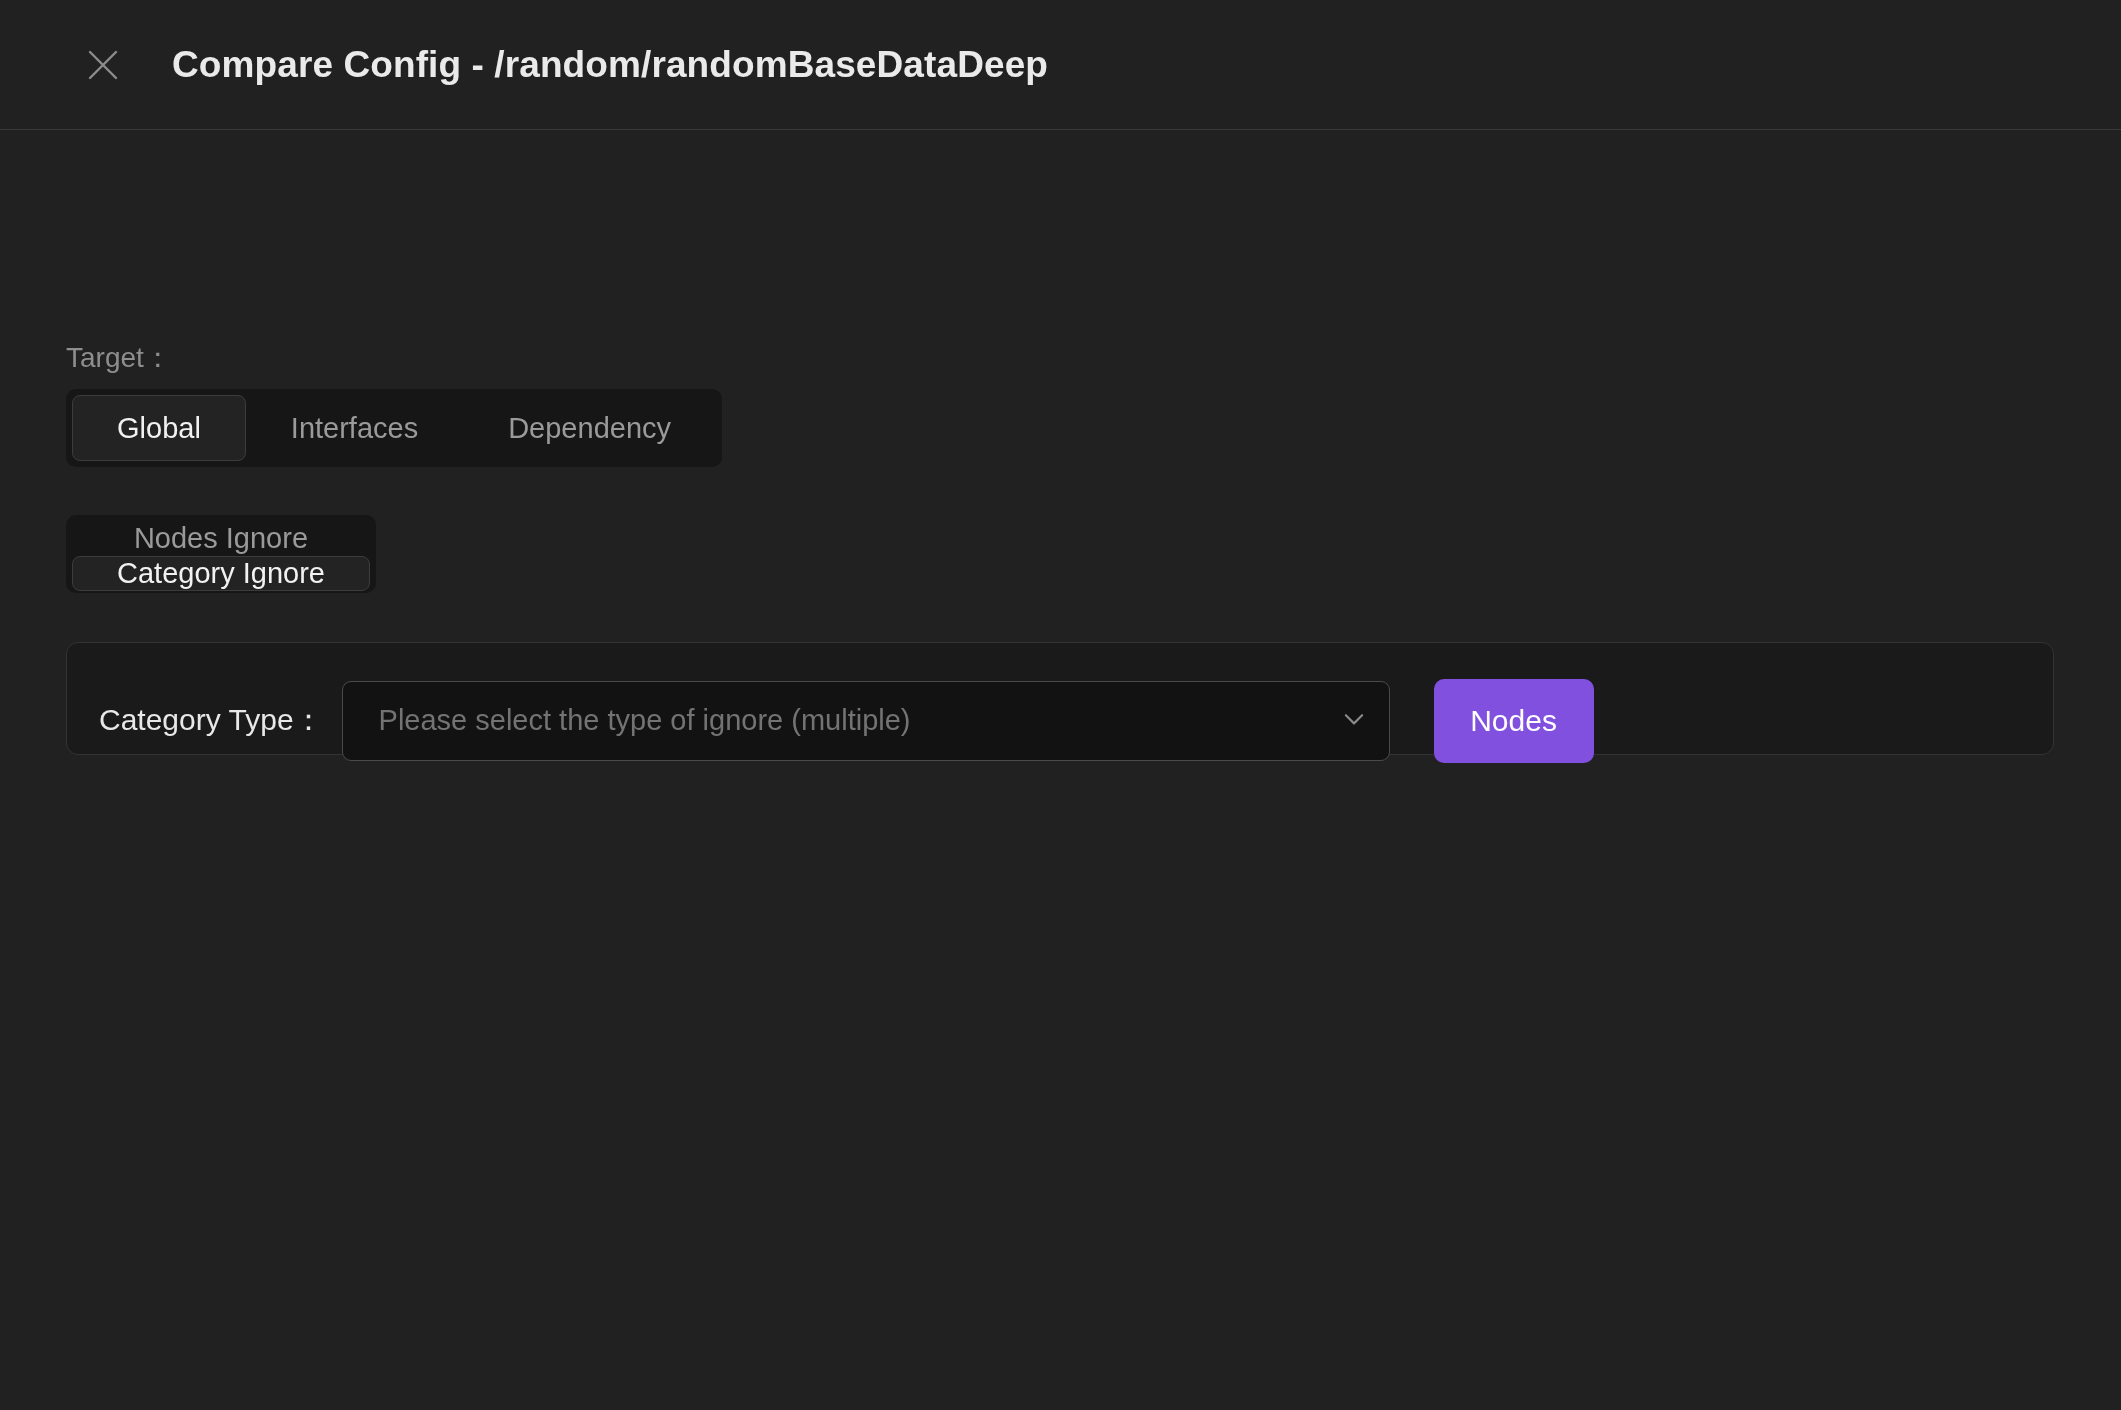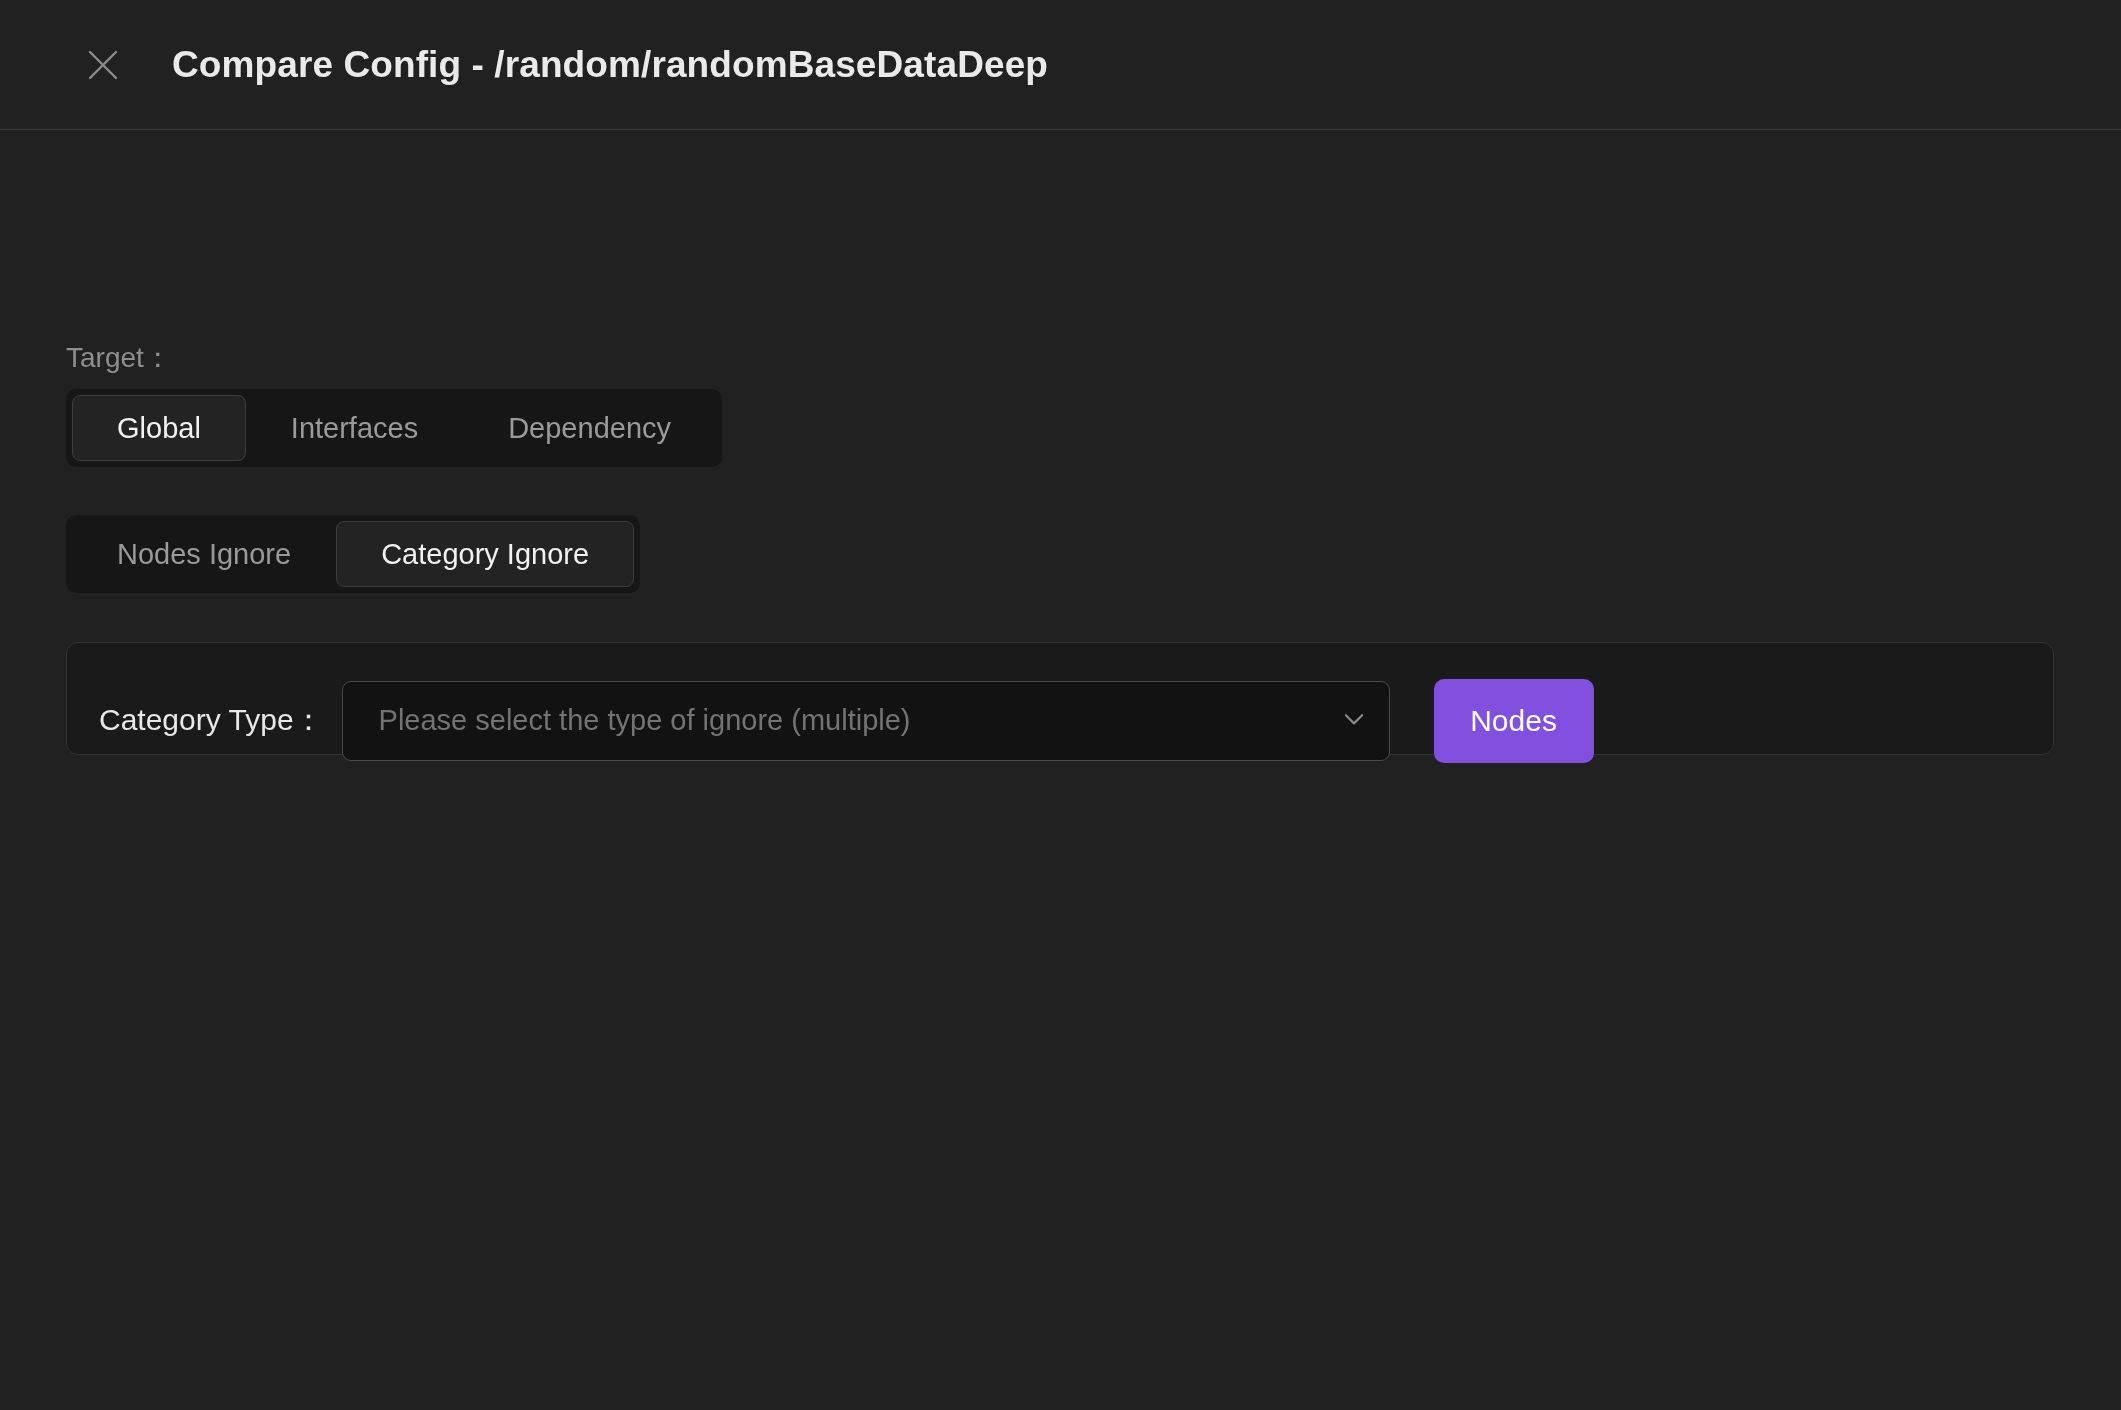--- a/index.html
+++ b/index.html
@@ -101,21 +101,21 @@
   .seg-group {
     position: absolute;
     display: flex;
     align-items: center;
     background: #161616;
     border-radius: 10px;
     padding: 6px;
     height: 78px;
   }
   #target-tabs { left: 66px; top: 259px; }
-  #ignore-tabs { left: 66px; top: 385px; }
+  #ignore-tabs { left: 66px; top: 385px; flex-direction: column; }
 
   .seg-tab {
     height: 66px;
     display: flex;
     align-items: center;
     justify-content: center;
     padding: 0 44px;
     border-radius: 8px;
     font-size: 29px;
     color: #9a9a9a;

